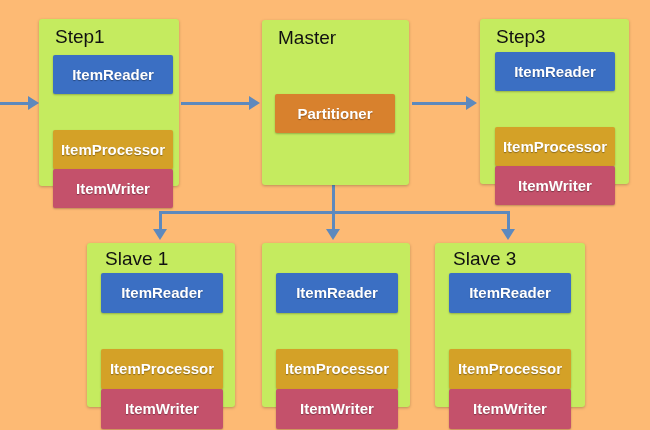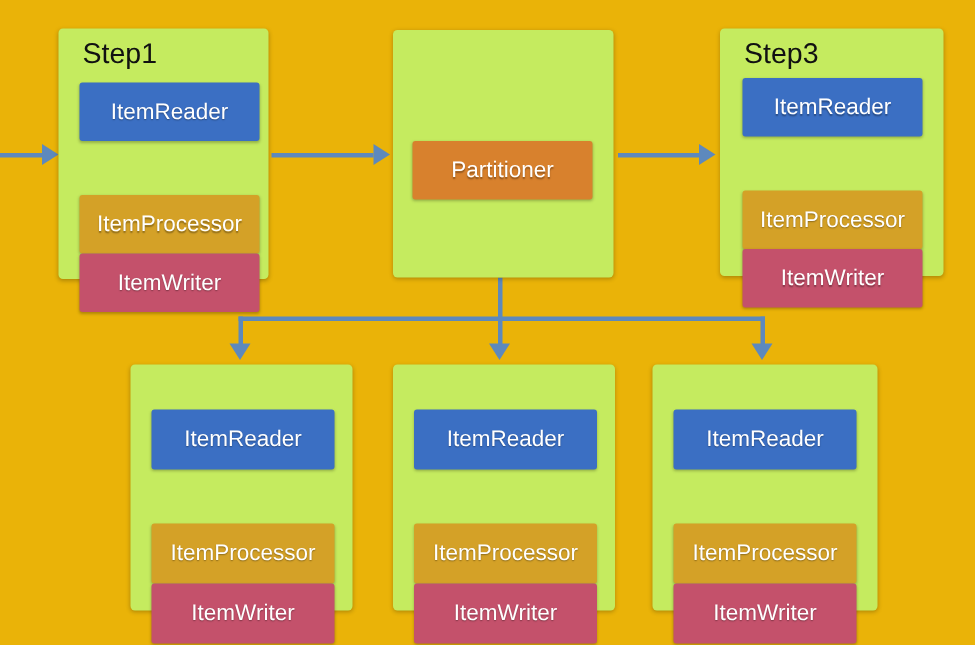--- a/index.html
+++ b/index.html
@@ -1,20 +1,20 @@
 <!DOCTYPE html>
 <html style="--group-fill: #c5eb5f; --reader-fill: #3b6fc3; --processor-fill: #d4a127; --writer-fill: #c4516b; --partitioner-fill: #d8812d; --connector: #5d89bd; --title-text: #111111; --component-text: #ffffff;"><head>
 <meta charset="utf-8">
 <style>
   html, body { margin: 0; padding: 0; background: #ffffff; }
   #canvas {
     position: relative;
     width: 650px;
     height: 430px;
-    background: #eab308;
+    background: #fdba74;
     overflow: hidden;
     font-family: "Liberation Sans", sans-serif;
   }
 
   
   .group {
     position: absolute;
     background: var(--group-fill, #c5eb5f);
     border-radius: 3px;
     box-shadow: 0 1px 3px rgba(0,0,0,0.25);
@@ -24,20 +24,21 @@
     position: absolute;
     left: 16px;
     top: 7px;
     font-size: 19px;
     color: var(--title-text, #111111);
     white-space: nowrap;
   }
   .stack {
     position: absolute;
     left: 14px;
+    font-weight: bold;
   }
   .component {
     width: 100%;
     height: 39px;
     line-height: 39px;
     text-align: center;
     font-size: 15px;
     color: var(--component-text, #ffffff);
     text-shadow: 0 1px 1px rgba(0,0,0,0.35);
     border-radius: 2px;
@@ -105,51 +106,54 @@
   <div class="group" style="left:39px; top:19px; width:140px; height:167px">
     <div class="group-title">Step1</div>
     <div class="stack" style="top:36px; width:120px">
       <div class="component c-reader">ItemReader</div>
       <div class="component c-processor">ItemProcessor</div>
       <div class="component c-writer">ItemWriter</div>
     </div>
   </div>
 
   <div class="group" style="left:262px; top:20px; width:147px; height:165px">
+    <div class="group-title">Master</div>
     <div class="stack" style="top:74px; left:13px; width:120px">
       <div class="component c-partitioner">Partitioner</div>
     </div>
   </div>
 
   <div class="group" style="left:480px; top:19px; width:149px; height:165px">
     <div class="group-title">Step3</div>
     <div class="stack" style="top:33px; left:15px; width:120px">
       <div class="component c-reader">ItemReader</div>
       <div class="component c-processor">ItemProcessor</div>
       <div class="component c-writer">ItemWriter</div>
     </div>
   </div>
 
   <div class="group slave" style="left:87px; top:243px; width:148px; height:164px">
+    <div class="group-title" style="left:18px; top:5px">Slave 1</div>
     <div class="stack" style="top:30px; width:122px">
       <div class="component c-reader">ItemReader</div>
       <div class="component c-processor">ItemProcessor</div>
       <div class="component c-writer">ItemWriter</div>
     </div>
   </div>
 
   <div class="group slave" style="left:262px; top:243px; width:148px; height:164px">
     <div class="stack" style="top:30px; width:122px">
       <div class="component c-reader">ItemReader</div>
       <div class="component c-processor">ItemProcessor</div>
       <div class="component c-writer">ItemWriter</div>
     </div>
   </div>
 
   <div class="group slave" style="left:435px; top:243px; width:150px; height:164px">
+    <div class="group-title" style="left:18px; top:5px">Slave 3</div>
     <div class="stack" style="top:30px; width:122px">
       <div class="component c-reader">ItemReader</div>
       <div class="component c-processor">ItemProcessor</div>
       <div class="component c-writer">ItemWriter</div>
     </div>
   </div>
 
 </div>
 
 </body></html>

